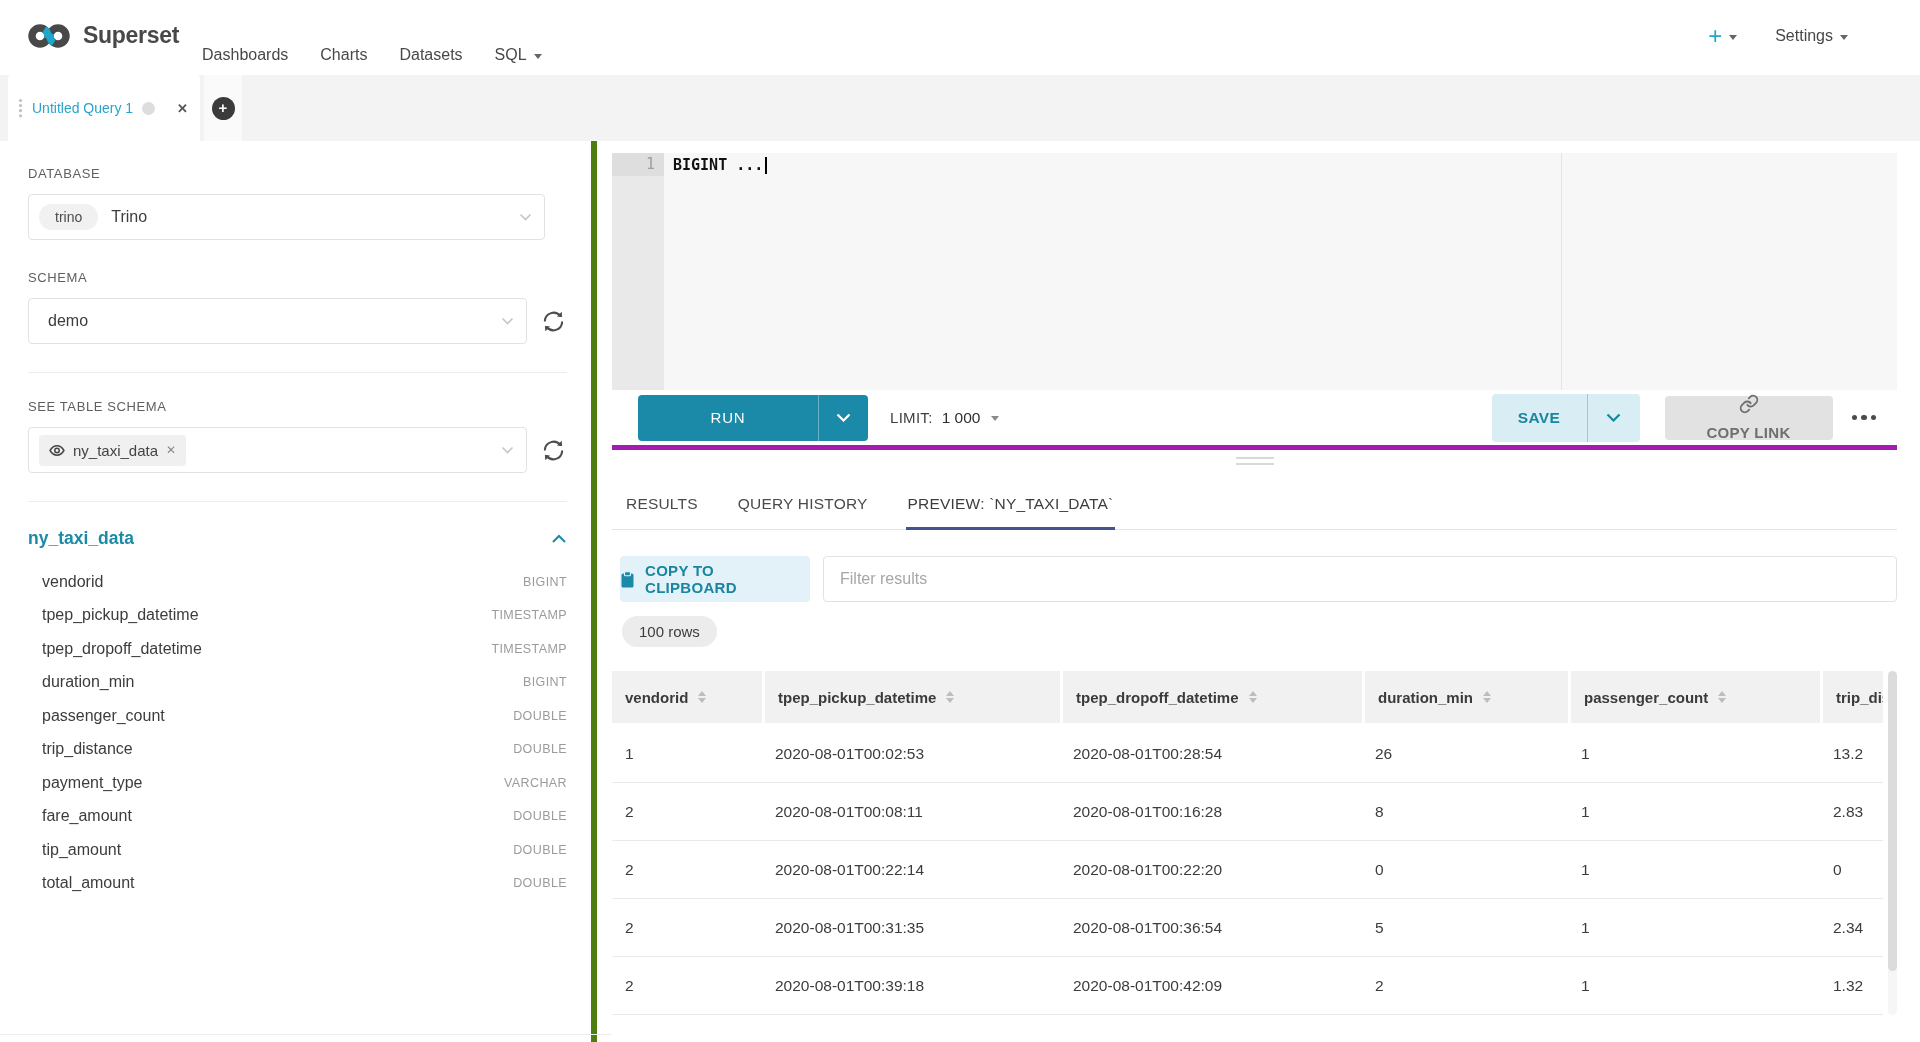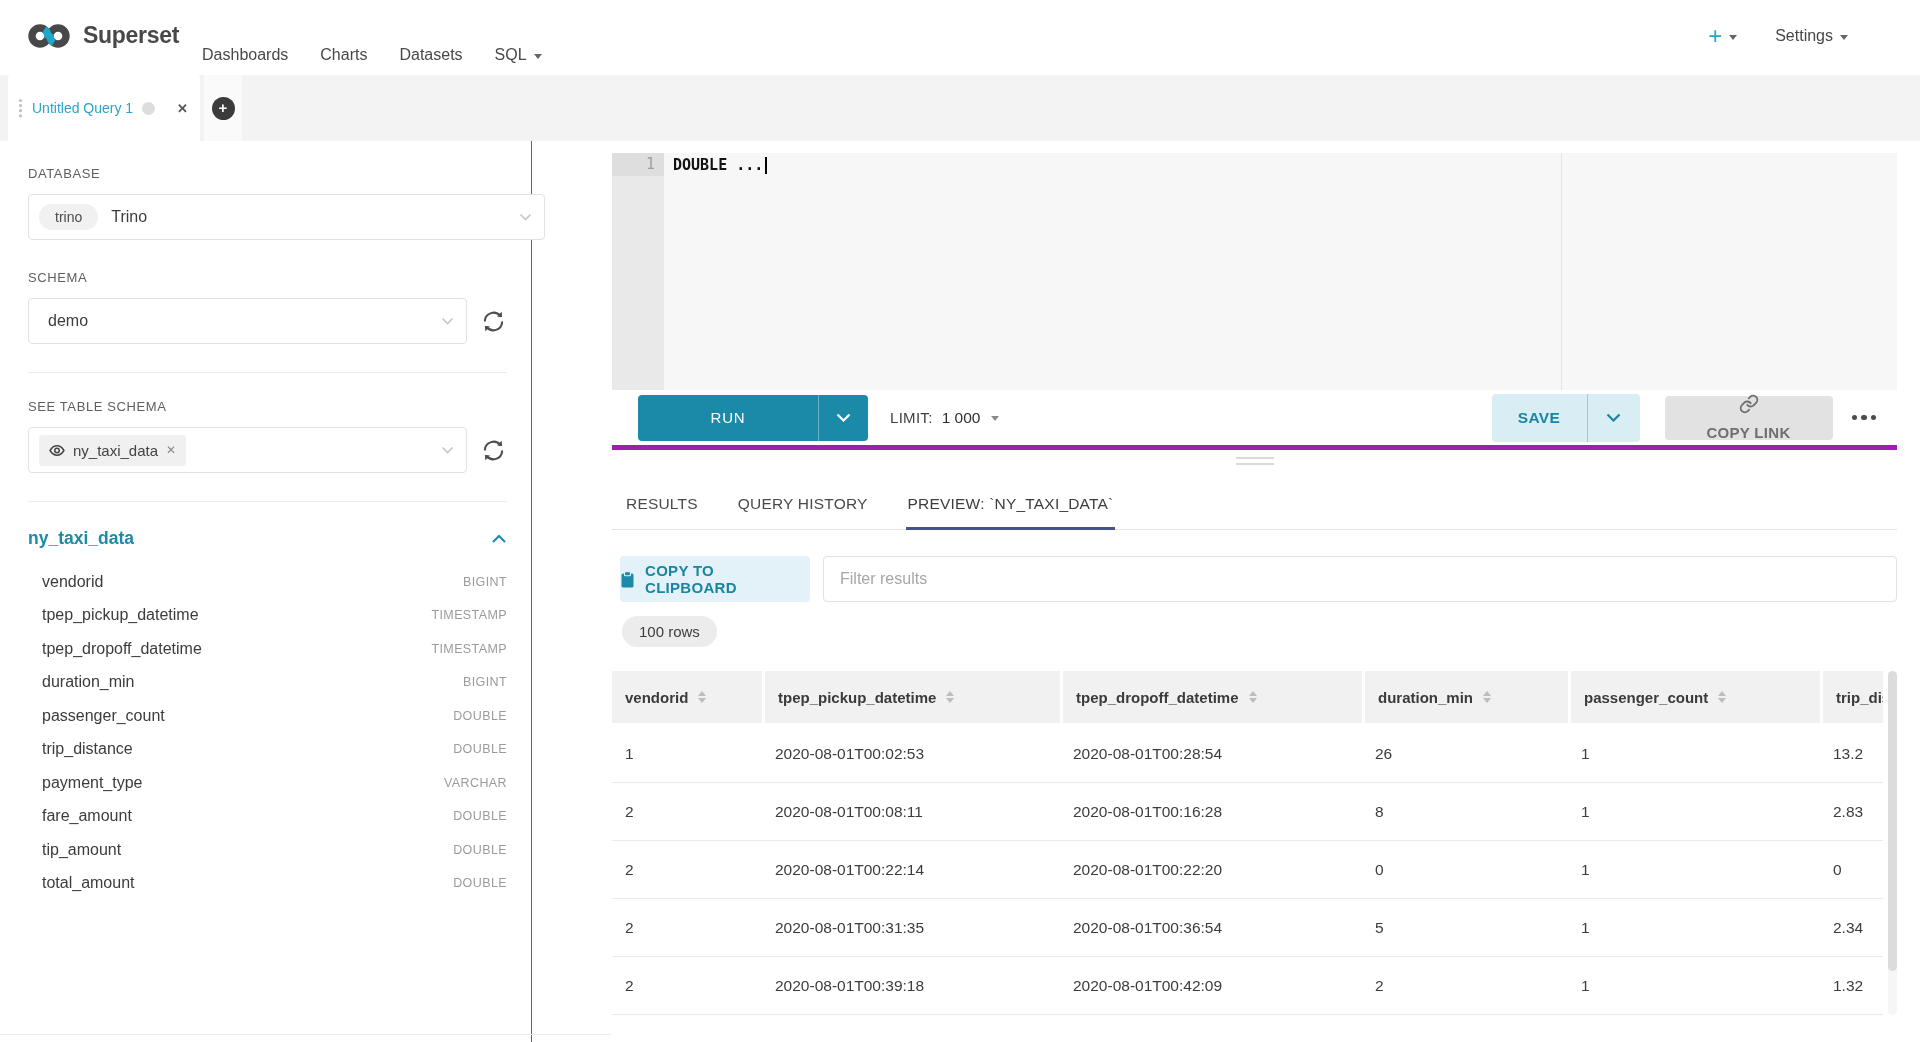--- a/index.html
+++ b/index.html
@@ -27,22 +27,22 @@
   .qtab-title { font-size:14px; color:#2aa4ca; white-space:nowrap; }
   .status-dot { width:13px; height:13px; border-radius:50%; background:#ddd; flex:0 0 auto; }
   .close-x { margin-left:auto; font-size:13px; color:#565656; font-weight:bold; cursor:pointer; }
   .addtab { margin-left:4px; width:38px; height:66px; background:#fafafa;
             display:flex; align-items:center; justify-content:center; cursor:pointer; }
   .plus-circle { width:23px; height:23px; border-radius:50%; background:#3b3b3b; color:#fff;
                  font-size:15px; font-weight:bold; display:flex; align-items:center; justify-content:center;
                  line-height:1; padding-bottom:1px; }
 
   
-  .sidebar { position:absolute; top:141px; left:0; width:532px; bottom:0; background:#fff;
-             border-right:1px solid #4d7c0f; padding:25px 24px 0 28px; }
+  .sidebar { position:absolute; top:141px; left:0; width:597px; bottom:0; background:#fff;
+             border-right:6px solid #4d7c0f; padding:25px 24px 0 28px; }
   .fld-label { font-size:13px; color:#5f5f5f; letter-spacing:0.6px; margin-bottom:13px; }
   .sel-row { display:flex; align-items:center; gap:12px; }
   .select { position:relative; height:46px; border:1px solid #e2e2e2; border-radius:4px;
             display:flex; align-items:center; padding:0 34px 0 10px; background:#fff; cursor:pointer; }
   .select.full { width:517px; }
   .select.slim { flex:1; }
   .sel-chevron { position:absolute; right:12px; top:50%; margin-top:-4px; }
   .pill-round { background:#f1f1f1; border-radius:15px; padding:5px 16px; font-size:14px; color:#4c4c4c; margin-right:13px; }
   .sel-value { font-size:16px; color:#3c3c3c; }
   .tbl-pill { background:#f0f0f0; border-radius:4px; padding:7px 10px; display:flex; align-items:center; gap:8px;
@@ -310,21 +310,21 @@
   <div class="sidebar-bottom-line"></div>
 
   <main class="main">
 
     
     <div class="editor">
       <div class="gutter">
         <span class="ln">1</span>
       </div>
       <div class="codearea">
-        <span class="sql-line">DOUBLE ...</span><span class="cursor"></span>
+        <span class="sql-line">BIGINT ...</span><span class="cursor"></span>
         <div class="print-margin"></div>
       </div>
     </div>
 
     
     <div class="toolbar">
       <div class="run-btn">
         <span class="run-main">RUN</span>
         <span class="run-caret">
           <svg width="15" height="9" viewBox="0 0 15 9">

